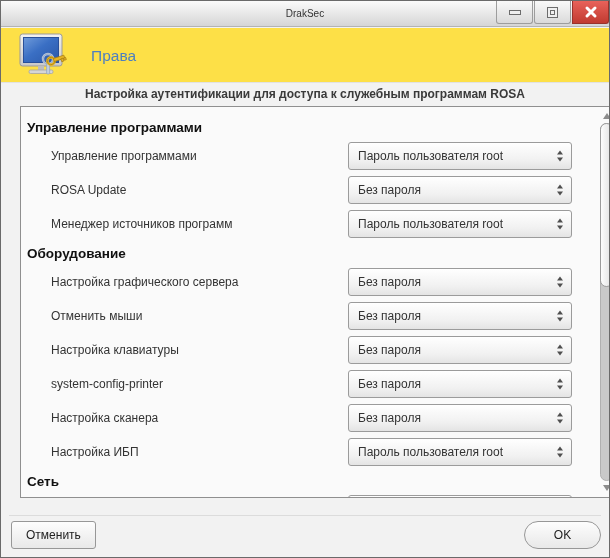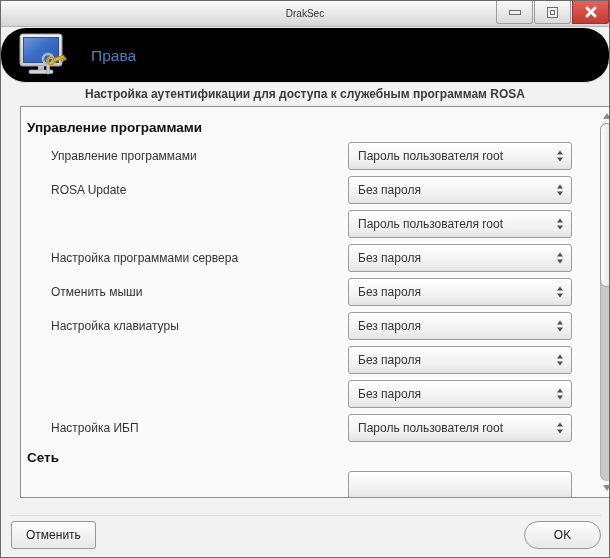--- a/index.html
+++ b/index.html
@@ -32,21 +32,21 @@
     background:linear-gradient(#e8625a,#c13a30);
     border-color:#99322b; border-radius:0 0 3px 0; margin-left:1px;
   }
   .glyph-min { width:12px; height:5px; border:1px solid #6c6c6c; background:#efefef; }
   .glyph-max { width:11px; height:11px; border:1px solid #6c6c6c; background:#efefef;
                display:flex; align-items:center; justify-content:center; }
   .glyph-max-inner { width:5px; height:5px; border:1px solid #6c6c6c; }
   
   .header {
     position:absolute; top:27px; left:0; right:0; height:55px;
-    background:#000000; border-bottom:1px solid #e2e2e2;border-radius:25px;
+    background:#fde047; border-bottom:1px solid #e2e2e2;
   }
   .app-icon { position:absolute; left:16px; top:4px; }
   .app-title {
     position:absolute; left:90px; top:0; height:55px;
     display:flex; align-items:center;
     font-size:15.5px; color:#4d7fc0;
   }
   .subtitle {
     position:absolute; top:83px; left:0; right:0; height:22px;
     text-align:center; font-size:12px; color:#3a3a3a; line-height:21px;font-weight:bold;
@@ -198,30 +198,32 @@
           <span class="row-label">ROSA Update</span>
           <div class="combobox">
             <span class="combo-text">Без пароля</span>
             <div class="spinner">
               <span class="tri-up"></span>
               <span class="tri-down"></span>
             </div>
           </div>
         </div>
         <div class="row">
+          <span class="row-label">Менеджер источников программ</span>
           <div class="combobox">
             <span class="combo-text">Пароль пользователя root</span>
             <div class="spinner">
               <span class="tri-up"></span>
               <span class="tri-down"></span>
             </div>
           </div>
         </div>
-        <div class="row">
-          <span class="row-label">Настройка программами сервера</span>
+        <div class="section-title">Оборудование</div>
+        <div class="row">
+          <span class="row-label">Настройка графического сервера</span>
           <div class="combobox">
             <span class="combo-text">Без пароля</span>
             <div class="spinner">
               <span class="tri-up"></span>
               <span class="tri-down"></span>
             </div>
           </div>
         </div>
         <div class="row">
           <span class="row-label">Отменить мыши</span>
@@ -237,29 +239,31 @@
           <span class="row-label">Настройка клавиатуры</span>
           <div class="combobox">
             <span class="combo-text">Без пароля</span>
             <div class="spinner">
               <span class="tri-up"></span>
               <span class="tri-down"></span>
             </div>
           </div>
         </div>
         <div class="row">
-          <div class="combobox">
-            <span class="combo-text">Без пароля</span>
-            <div class="spinner">
-              <span class="tri-up"></span>
-              <span class="tri-down"></span>
-            </div>
-          </div>
-        </div>
-        <div class="row">
+          <span class="row-label">system-config-printer</span>
+          <div class="combobox">
+            <span class="combo-text">Без пароля</span>
+            <div class="spinner">
+              <span class="tri-up"></span>
+              <span class="tri-down"></span>
+            </div>
+          </div>
+        </div>
+        <div class="row">
+          <span class="row-label">Настройка сканера</span>
           <div class="combobox">
             <span class="combo-text">Без пароля</span>
             <div class="spinner">
               <span class="tri-up"></span>
               <span class="tri-down"></span>
             </div>
           </div>
         </div>
         <div class="row">
           <span class="row-label">Настройка ИБП</span>

